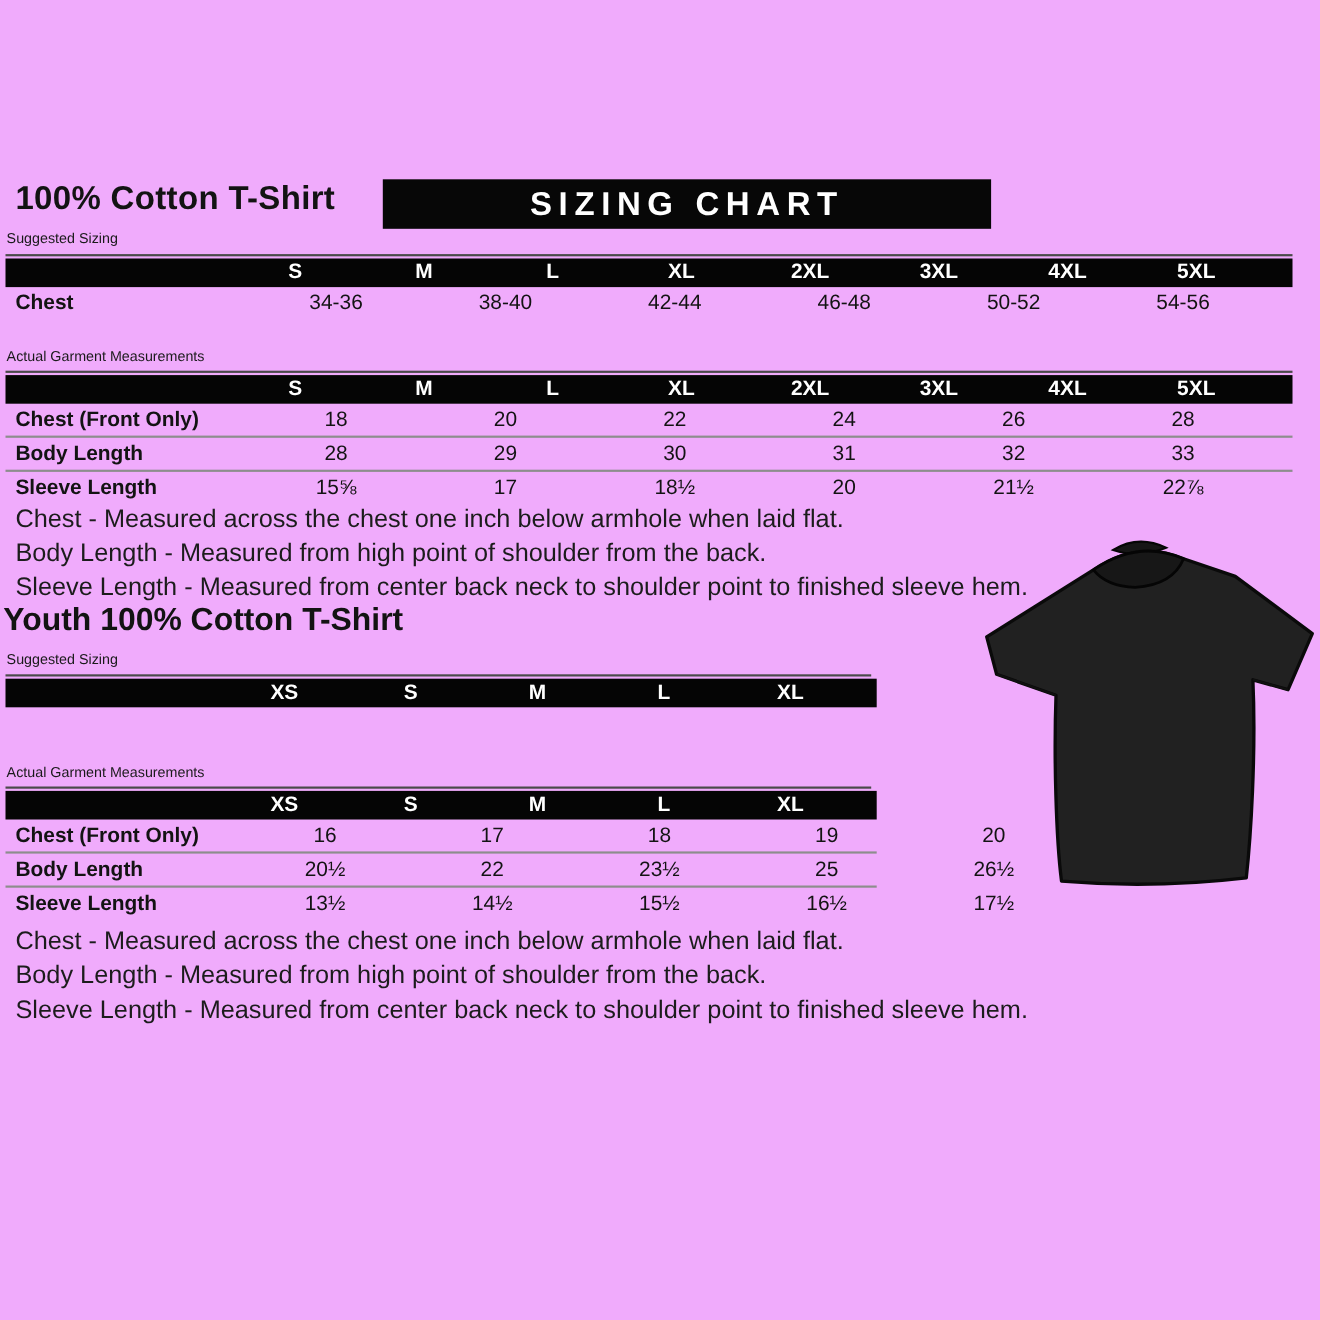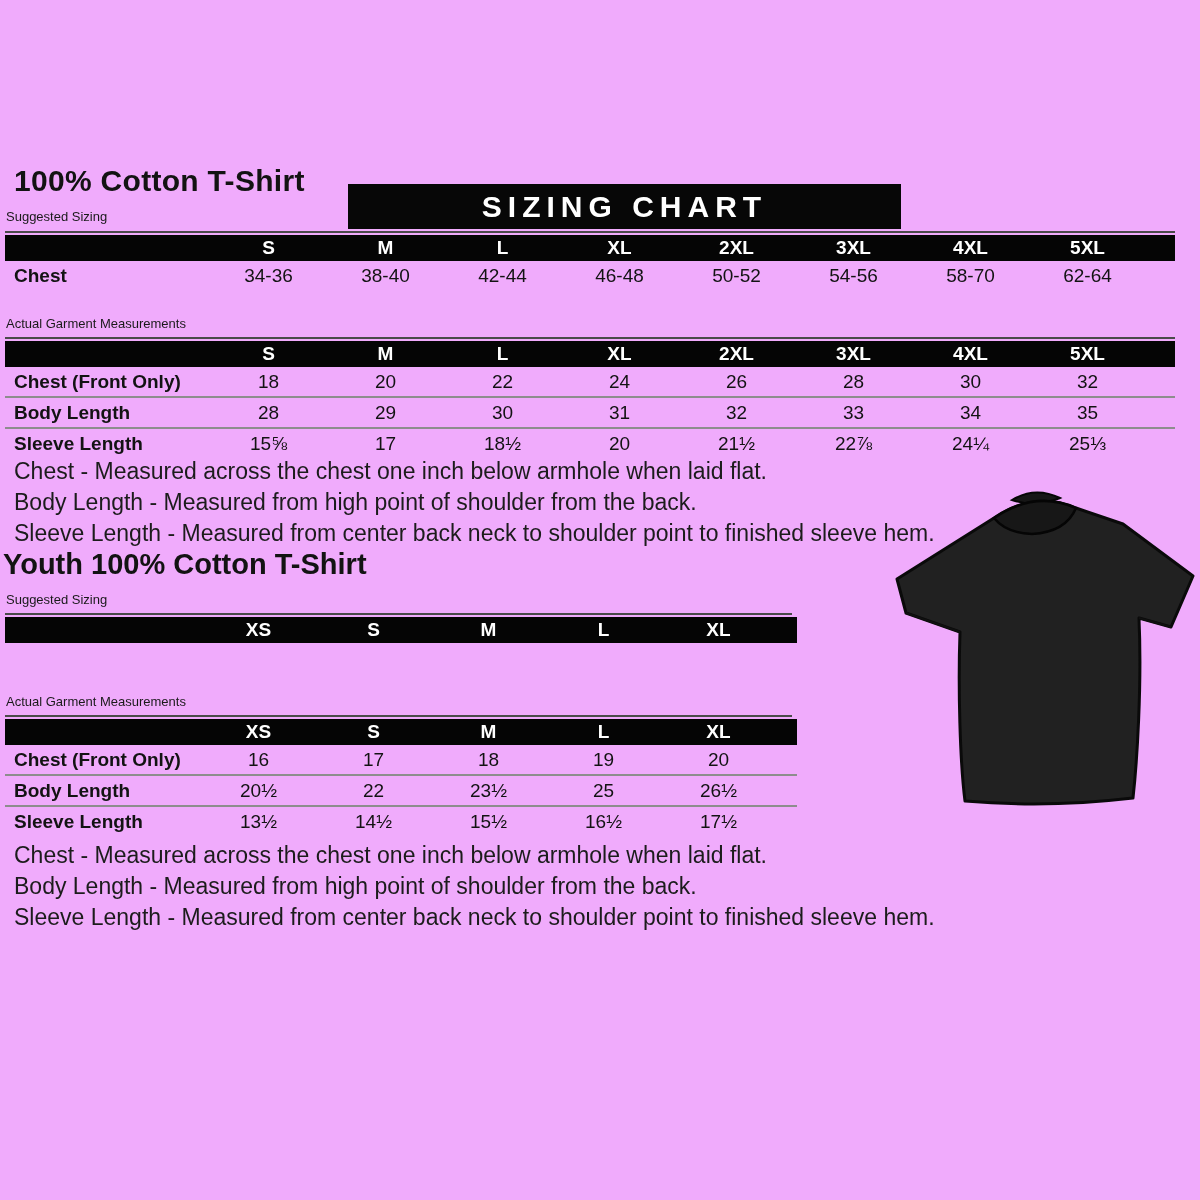--- a/index.html
+++ b/index.html
@@ -1,31 +1,31 @@
 <!DOCTYPE html>
 <html><head>
 <meta charset="utf-8">
 <style>
   html,body{margin:0;padding:0;background:#ffffff;}
   body{width:1200px;height:1200px;font-family:"Liberation Sans","DejaVu Sans",sans-serif;color:#131313;}
   .page{position:relative;width:1200px;height:1200px;overflow:hidden;background:#f0abfc;}
 
   .title{position:absolute;left:14px;top:164px;font-size:30px;font-weight:700;letter-spacing:.3px;white-space:nowrap;}
   .banner{position:absolute;left:348px;top:163px;width:553px;height:45px;background:#070707;color:#fff;
-          display:flex;align-items:center;justify-content:center;font-size:30px;font-weight:700;letter-spacing:6px;white-space:nowrap;margin-top:21px;}
+          display:flex;align-items:center;justify-content:center;font-size:30px;font-weight:700;letter-spacing:6px;white-space:nowrap;}
   .sec-label{position:absolute;left:6px;font-size:13px;color:#1a1a1a;white-space:nowrap;}
   .rule{position:absolute;left:5px;height:2px;background:#4a4a4a;}
   .youth-title{position:absolute;left:3px;top:548px;font-size:29px;font-weight:700;white-space:nowrap;}
 
   .tbl{position:absolute;left:5px;}
   .grid{display:grid;align-items:center;}
   .adult-cols{grid-template-columns:205px repeat(8,117px);width:1170px;}
   .youth-cols{grid-template-columns:196px repeat(5,115px);width:792px;}
   .thead{background:#050505;color:#ffffff;height:26px;font-weight:700;font-size:19px;}
-  .tr{height:29px;font-size:19px;}
+  .tr{height:29px;font-size:19px;gap:37px;}
   .th,.td{text-align:center;white-space:nowrap;}
   .td.lbl,.th.lbl{text-align:left;padding-left:9px;}
   .td.lbl{font-weight:700;}
   .td.lbl .sfx{font-weight:700;}
   .divider{height:2px;background:#8d8d8d;width:100%;}
 
   .notes{position:absolute;left:14px;font-size:23px;line-height:31px;color:#1c1c1c;white-space:nowrap;}
   .tshirt{position:absolute;left:880px;top:460px;width:320px;height:380px;}
 </style>
 </head>

